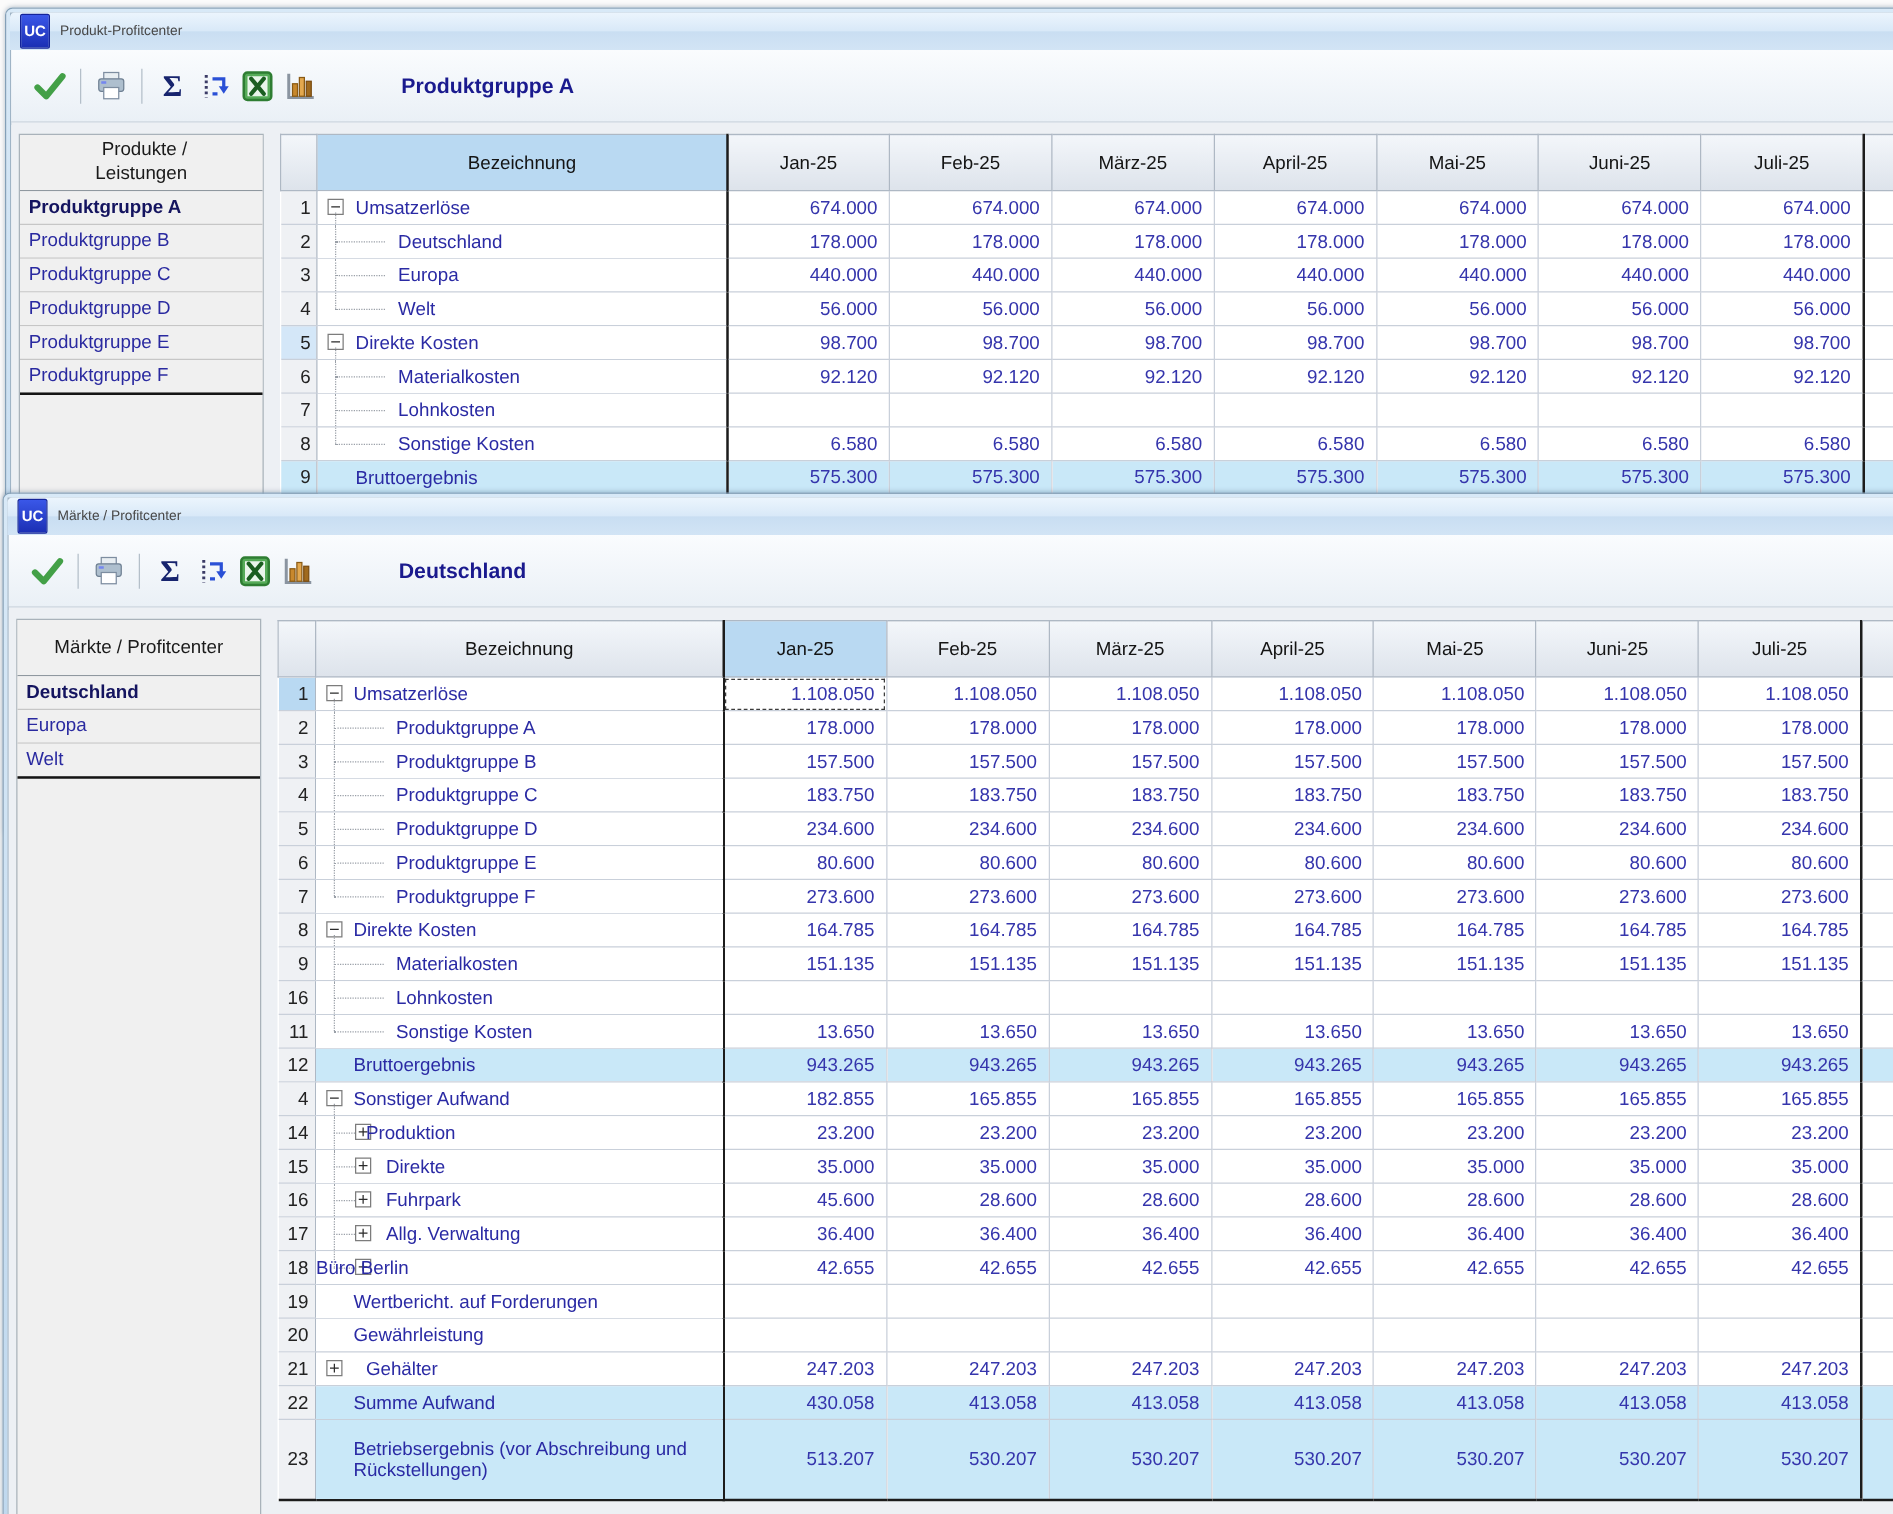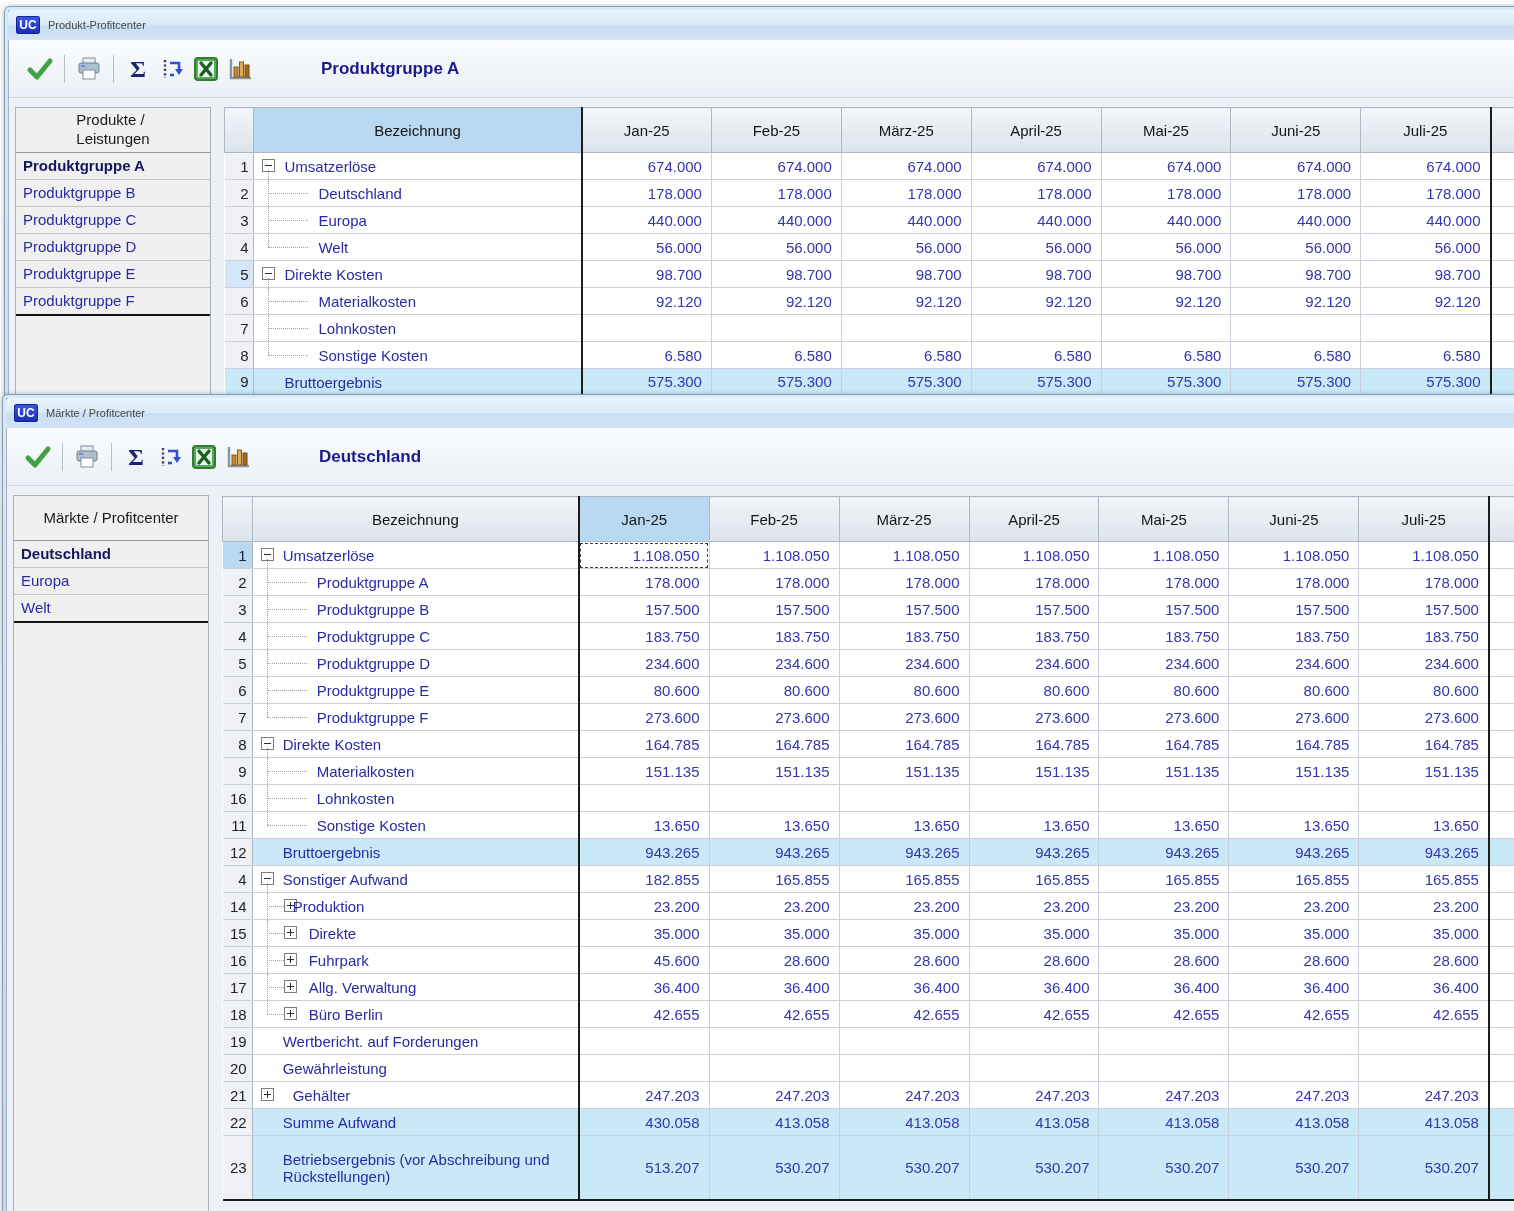--- a/index.html
+++ b/index.html
@@ -8,39 +8,39 @@
 
   .win { position:absolute; border-radius:6px 6px 0 0;
     background:linear-gradient(180deg,#d8e9f7,#bfd8ee);
     border:1px solid #84a0b8; box-shadow:0 0 4px rgba(40,70,100,.35);
     padding:3px; }
   .win-inner { background:#edf0f4; height:100%; position:relative; border:1px solid #9fb4c6; }
 
   .titlebar { height:30px; display:flex; align-items:center; padding-left:8px; gap:8px;
     background:linear-gradient(180deg,#ecf5fd 0%,#d9e9f8 48%,#c9def2 52%,#d2e4f5 100%);
     border-radius:4px 4px 0 0; margin:-1px -1px 0 -1px; }
-  .uc-icon { width:24px; height:18px; background:linear-gradient(180deg,#3a57e8,#1b2fb4);
+  .uc-icon { width:24px; height:28px; background:linear-gradient(180deg,#3a57e8,#1b2fb4);
     color:#fff; font-weight:bold; font-size:12px; display:flex; align-items:center;
     justify-content:center; border-radius:2px; border:1px solid #14249a; }
   .title-text { font-size:11px; color:#474747; }
 
   .toolbar { height:58px; display:flex; align-items:center; padding-left:14px;
     background:linear-gradient(180deg,#fafcfe,#eaf0f6);
     border-bottom:1px solid #cdd6df; }
   .tb-btn { width:34px; height:34px; display:flex; align-items:center; justify-content:center; }
   .tb-sep { width:1px; height:28px; background:#b4bfc9; margin:0 7px; }
   .context-label { margin-left:64px; font-size:17px; font-weight:bold; color:#1a1a8e; }
 
   .content { position:absolute; left:0; right:0; top:89px; bottom:0; background:#edf0f4; }
 
   
   .sidebar { position:absolute; left:6px; top:7px; bottom:4px; width:196px;
     background:#f0f0f0; border:1px solid #a9b2ba; }
   .sb-header { height:45px; border-bottom:1px solid #8f989f; display:flex; align-items:center;
-    justify-content:center; text-align:left; font-size:15px; color:#1a1a1a;
+    justify-content:center; text-align:right; font-size:15px; color:#1a1a1a;
     white-space:pre-line; line-height:1.25; background:#f0f0f0; }
   .sb-item { height:27px; line-height:26px; padding-left:7px; font-size:15px; color:#2a2aa0;
     border-bottom:1px solid #c6c6c6; background:#f0f0f0; }
   .sb-item.sel { font-weight:bold; color:#14145f; }
   .sb-endline { border-top:2px solid #141414; margin-top:-1px; }
 
   
   table.grid { position:absolute; border-collapse:collapse; table-layout:fixed;
     background:#fff; font-size:15px; }
   .grid col.c-num { width:30px; } .grid col.c-bez { width:333px; }
@@ -685,21 +685,21 @@
               <td class="v">36.400</td>
               <td class="v">36.400</td>
               <td class="sliver"></td>
             </tr>
             <tr class="">
               <td class="num ">18</td>
               <td class="lbl bez">
                 <span class="vline half"></span>
                 <span class="hline" style="width:17px"></span>
                 <span class="tbox plus" style="left:31px"></span>
-                <span class="txt" style="margin-left:56px">Büro Berlin</span>
+                <span class="txt" style="">Büro Berlin</span>
               </td>
               <td class="v">42.655</td>
               <td class="v">42.655</td>
               <td class="v">42.655</td>
               <td class="v">42.655</td>
               <td class="v">42.655</td>
               <td class="v">42.655</td>
               <td class="v">42.655</td>
               <td class="sliver"></td>
             </tr>

